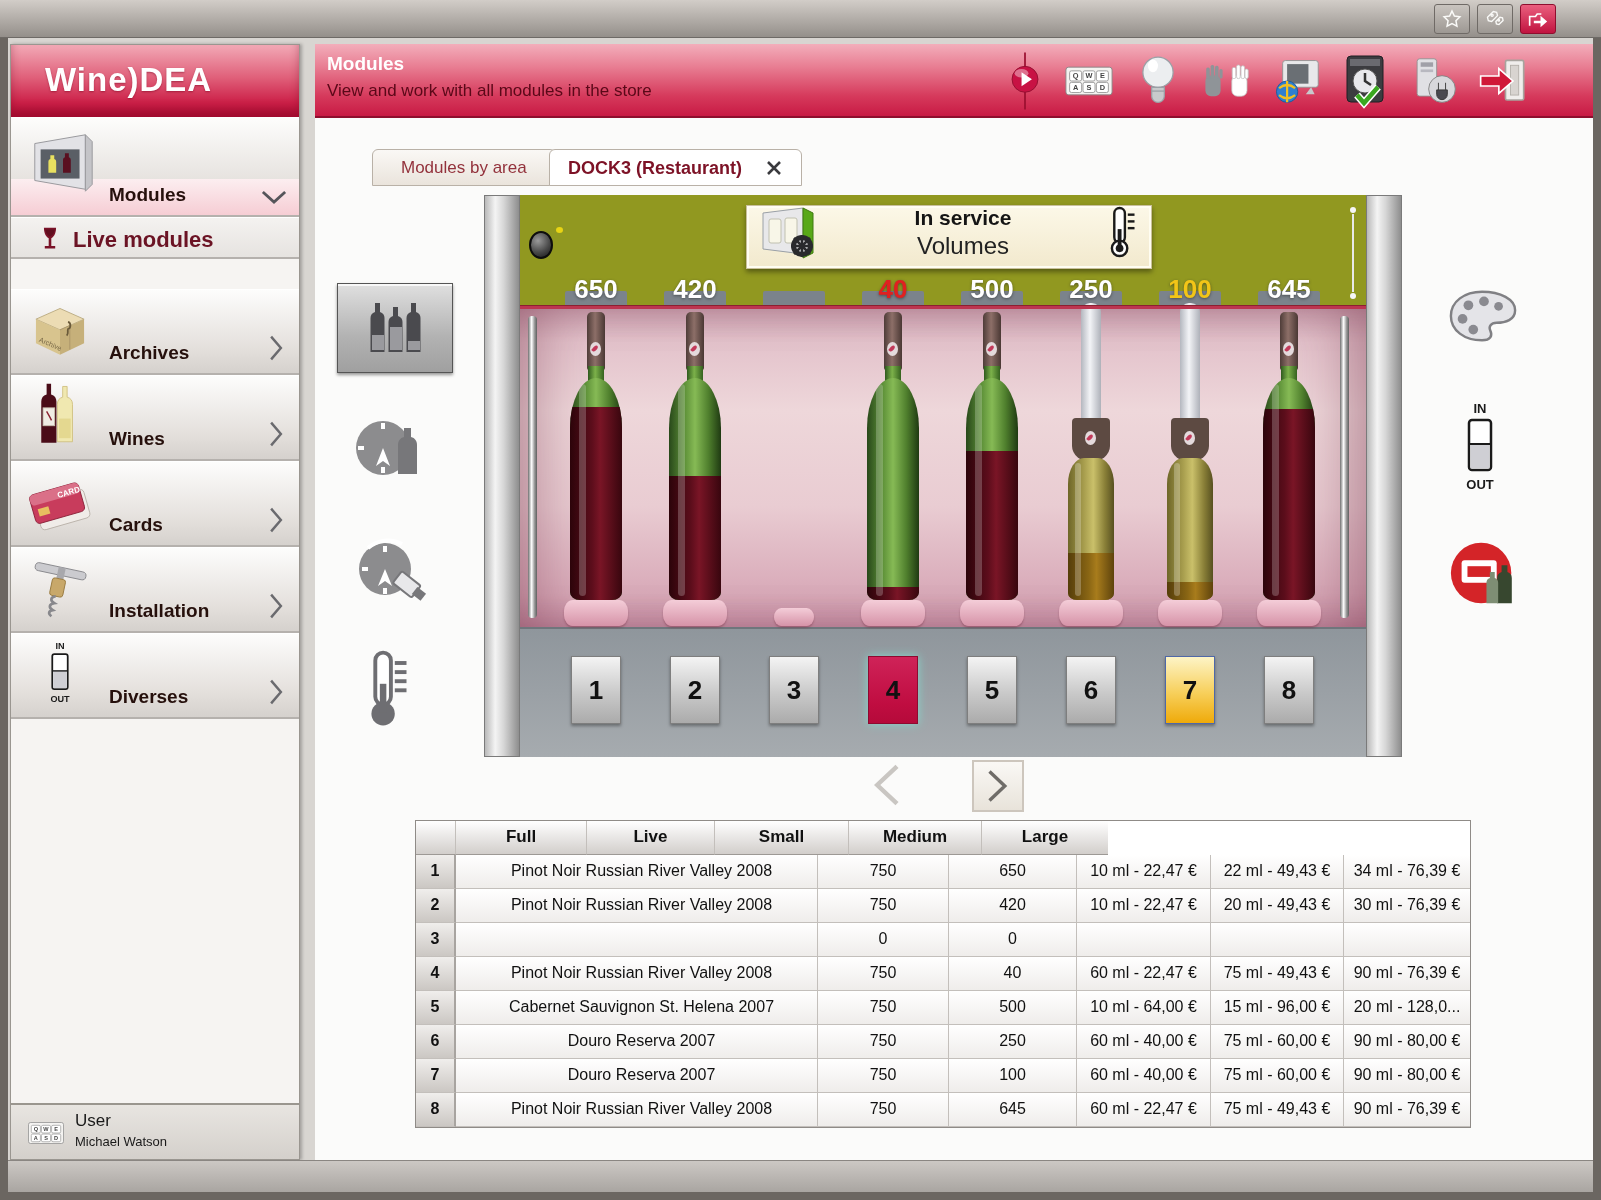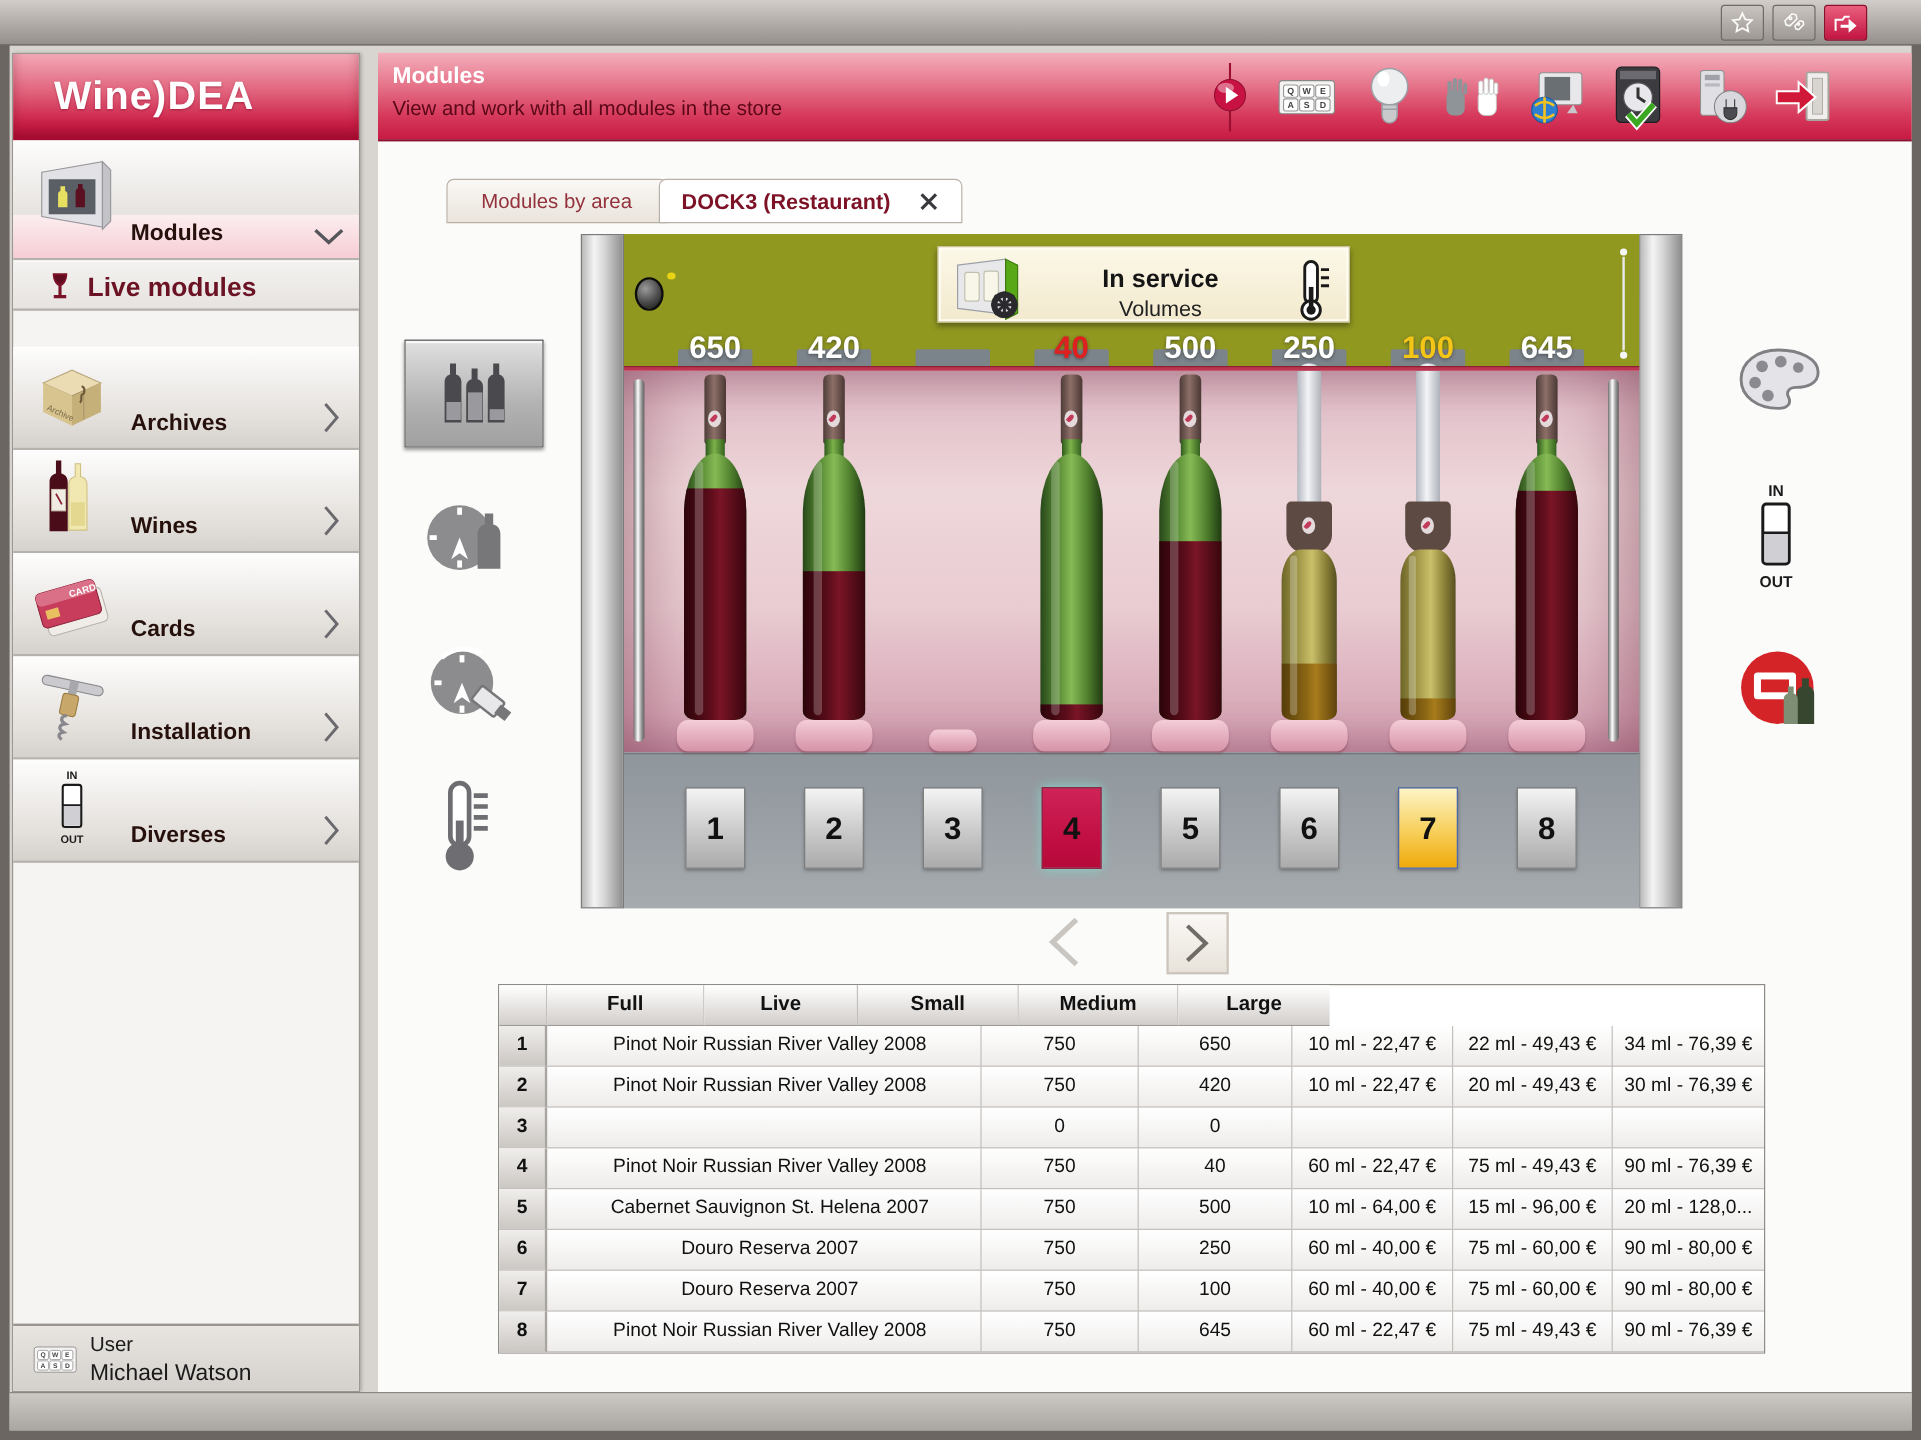--- a/index.html
+++ b/index.html
@@ -41,21 +41,21 @@
   .sicon{position:absolute;left:28px;top:8px;width:22px;height:26px;}
   .mlabel-sub{position:absolute;left:62px;top:9px;font-weight:bold;font-size:22px;color:#6b1324;}
   .chev{position:absolute;z-index:3;}
   .chev.right{right:14px;bottom:12px;width:18px;height:26px;}
   .chev.down{right:12px;bottom:10px;width:26px;height:15px;}
   .mspacer{height:30px;}
   .userbox{margin-top:auto;position:relative;height:56px;border-top:2px solid #9a968f;
     background:linear-gradient(#e8e5e1,#d4d0cb);}
   .ukb{position:absolute;left:14px;top:14px;width:42px;height:28px;}
   .ulabel{position:absolute;left:64px;top:6px;font-size:17px;color:#1a1a1a;}
-  .uname{position:absolute;left:64px;top:29px;font-size:19px;color:#1a1a1a;}
+  .uname{position:absolute;left:64px;top:29px;font-size:13px;color:#1a1a1a;}
 
   
   .chead{position:absolute;left:315px;top:44px;width:1278px;height:74px;
     background:linear-gradient(#f3aebb,#e87d92 32%,#d63a5c 72%,#c81a44);
     border-bottom:2px solid #8e0e2e;}
   .ctitle{position:absolute;left:12px;top:9px;font-size:19px;font-weight:bold;color:#fff;}
   .csub{position:absolute;left:12px;top:37px;font-size:17px;color:#5a0818;}
   .toolbar{position:absolute;right:66px;top:6px;height:62px;display:flex;align-items:center;gap:21px;}
   .hicon{width:48px;height:58px;cursor:pointer;}
   .hicon.narrow{width:38px;}
@@ -82,27 +82,27 @@
     background:linear-gradient(#8f969c,#a6abaf);border-top:2px solid #6f767c;}
   .rod{position:absolute;top:316px;width:9px;height:302px;border-radius:4px;z-index:3;
     background:linear-gradient(90deg,#6f6f6f,#fdfdfd 40%,#9a9a9a 72%,#5f5f5f);}
   .knob{position:absolute;left:529px;top:231px;width:24px;height:28px;border-radius:50%;
     border:2px solid #0d0d0d;background:radial-gradient(circle at 35% 32%,#9a9a9a,#4a4a4a 55%,#141414);}
   .knobdot{position:absolute;left:556px;top:227px;width:7px;height:6px;border-radius:50%;background:#e8d414;}
   .antenna{position:absolute;left:1352px;top:214px;width:2px;height:78px;background:#e9e9e9;}
   .antenna::before,.antenna::after{content:"";position:absolute;left:-2px;width:6px;height:6px;
     border-radius:50%;background:#f6f6f6;}
   .antenna::before{top:-7px;} .antenna::after{bottom:-7px;}
-  .banner{position:absolute;left:781px;top:205px;width:344px;height:64px;z-index:5;display:flex;
-    align-items:flex-end;background:linear-gradient(#fcf8e8,#f2e9cd);border:1px solid #c9c09c;
+  .banner{position:absolute;left:746px;top:205px;width:406px;height:64px;z-index:5;display:flex;
+    align-items:flex-start;background:linear-gradient(#fcf8e8,#f2e9cd);border:1px solid #c9c09c;
     box-shadow:0 3px 5px rgba(0,0,0,.4),inset 0 0 0 2px #fffdf2;}
   .bico{width:62px;height:54px;margin-left:10px;}
   .btxt{flex:1;text-align:center;}
   .bt1{font-size:21px;font-weight:bold;color:#151515;}
-  .bt2{font-size:18px;color:#222;margin-top:2px;}
+  .bt2{font-size:24px;color:#222;margin-top:2px;}
   .bthermo{width:30px;height:52px;margin-right:14px;}
 
   
   .slot{position:absolute;top:272px;width:100px;height:360px;z-index:2;}
   .vol{position:absolute;left:0;right:0;top:2px;text-align:center;font-size:26px;font-weight:bold;
     color:#fff;text-shadow:0 1px 3px rgba(40,40,40,.6);}
   .vol.red{color:#e02020;} .vol.yellow{color:#f2c517;}
   .slottab{position:absolute;left:19px;top:19px;width:62px;height:17px;background:#7b838b;border-radius:2px;}
   .bottle{position:absolute;left:0;top:0;width:100px;height:360px;}
   .b-cap{position:absolute;left:41px;top:40px;width:18px;height:58px;border-radius:5px 5px 2px 2px;

